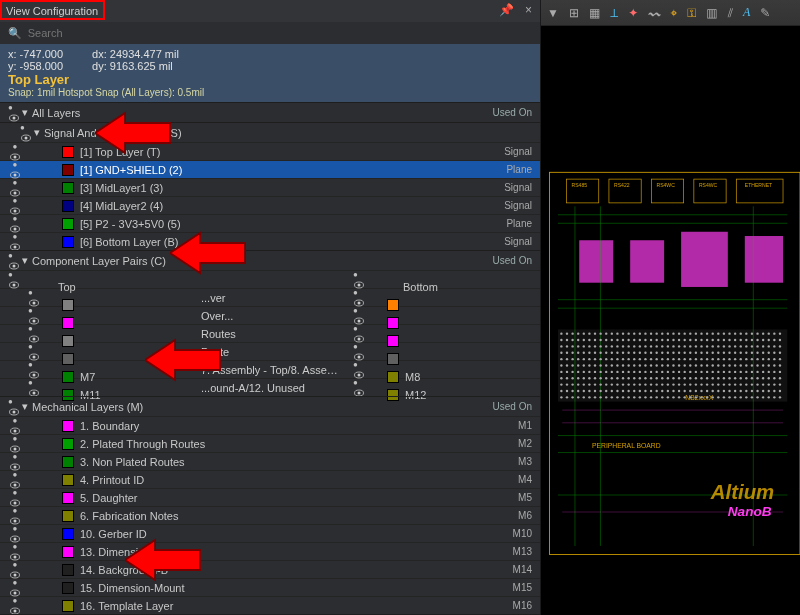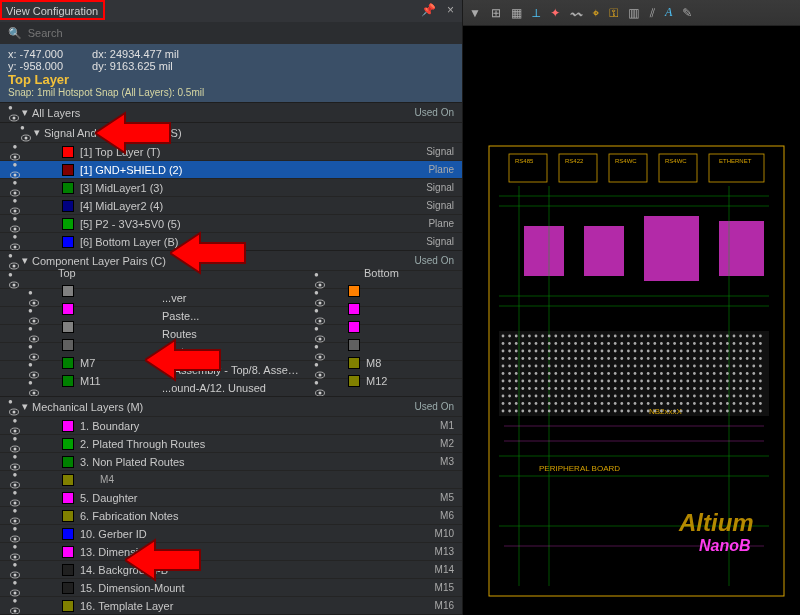--- a/index.html
+++ b/index.html
@@ -1,17 +1,17 @@
 <!DOCTYPE html>
 <html><head>
 <meta charset="utf-8">
 <style>
 * { margin: 0; padding: 0; box-sizing: border-box; font-family: "Segoe UI", Arial, sans-serif; }
 body { background: #2b2d30; width: 800px; height: 615px; overflow: hidden; display: flex; color: #c8c8c8; font-size: 11px; }
-#panel { width: 463px; background: #2b2d30; border-right: 1px solid #1a1a1a; display: flex; flex-direction: column; position:relative;}
+#panel { width: 541px; background: #2b2d30; border-right: 1px solid #1a1a1a; display: flex; flex-direction: column; position:relative;}
 #canvas { flex: 1; background: #383838; position: relative; overflow: hidden; }
 
 #titlebar { background: #323438; height: 22px; display: flex; align-items: center; padding: 0 6px; position: relative; }
 #titlebar .t { color: #d0d0d0; }
 #titlebar .pin, #titlebar .close { position: absolute; top: 3px; color: #aaa; font-size: 12px; cursor: pointer; }
 #titlebar .pin { right: 26px; } #titlebar .close { right: 8px; }
 .red-box-title { position:absolute; left:0; top:0; width:105px; height:20px; border:2px solid #ff0000; pointer-events:none;}
 
 #search { height: 22px; display: flex; align-items: center; padding: 0 8px; color: #888; background:#2b2d30; }
 #search input { background: transparent; border: none; color: #ccc; outline: none; margin-left: 6px; flex: 1; font-size:11px;}
@@ -31,21 +31,21 @@
 .row { display:flex; align-items:center; padding:0 8px; height:18px; border-top:1px solid #242424;}
 .row.sel { background:#1756a9; color:#fff; }
 .row .eye { width:14px; text-align:center; } .row .pad2 { width:40px; }
 .row .sw { width:12px; height:12px; border:1px solid #000; display:inline-block; }
 .row .name { margin-left:6px; flex:1; white-space:nowrap; overflow:hidden; text-overflow:ellipsis;}
 .row .tag { color:#aaa; font-size:10px; min-width:40px; text-align:right;}
 .eye:before { content:"\25CF"; font-size:8px; color:#c0c0c0;}
 .eye svg { width:12px; height:12px; }
 
 .pair-row { display:flex; align-items:center; height:18px; border-top:1px solid #242424; }
-.pair-col { display:flex; align-items:flex-start; flex:1; padding-left:8px;}
+.pair-col { display:flex; align-items:flex-end; flex:1; padding-left:8px;}
 .pair-mid { width:150px; text-align:left; white-space:nowrap; overflow:hidden; text-overflow:ellipsis; color:#ccc; padding:0 6px;}
 .pair-col .eye{width:14px;} .pair-col .gap{width:36px;}
 
 .arrow { position:absolute; pointer-events:none; z-index:50;}
 .arrow svg { display:block; }
 
 #toolbar { position:absolute; top:0; left:0; right:0; height:26px; background:linear-gradient(#3a3a3a,#333); display:flex; align-items:center; padding:0 6px; gap:10px; border-bottom:1px solid #222;}
 #toolbar span { color:#aaa; font-size:12px; }
 #toolbar .active { color:#f3b31c;}
 
@@ -219,21 +219,21 @@
     <div class="pair-col">
       <span style="width:20px"></span>
       <span class="eye"><svg viewBox="0 0 16 16">
                 <ellipse cx="8" cy="8" rx="6" ry="4" fill="none" stroke="#ccc"></ellipse>
                 <circle cx="8" cy="8" r="2" fill="#ccc"></circle>
               </svg></span>
       <span style="width:20px"></span>
       <span class="sw" style="background:#ff00ff;width:12px;height:12px;border:1px solid #000;display:inline-block"></span>
       <span style="margin-left:6px"></span>
     </div>
-    <div class="pair-mid">Paste...</div>
+    <div class="pair-mid">Over...</div>
     <div class="pair-col">
       <span class="eye"><svg viewBox="0 0 16 16">
                 <ellipse cx="8" cy="8" rx="6" ry="4" fill="none" stroke="#ccc"></ellipse>
                 <circle cx="8" cy="8" r="2" fill="#ccc"></circle>
               </svg></span>
       <span style="width:20px"></span>
       <span class="sw" style="background:#ff00ff;width:12px;height:12px;border:1px solid #000;display:inline-block"></span>
       <span style="margin-left:6px"></span>
     </div>
   </div>
@@ -367,20 +367,21 @@
     <span class="name">3. Non Plated Routes</span>
     <span class="tag">M3</span>
   </div>
         <div class="row ">
     <span class="eye"><svg viewBox="0 0 16 16">
               <ellipse cx="8" cy="8" rx="6" ry="4" fill="none" stroke="#ccc"></ellipse>
               <circle cx="8" cy="8" r="2" fill="#ccc"></circle>
             </svg></span>
     <span class="pad2"></span>
     <span class="sw" style="background:#808000"></span>
+    <span class="name">4. Printout ID</span>
     <span class="tag">M4</span>
   </div>
         <div class="row ">
     <span class="eye"><svg viewBox="0 0 16 16">
               <ellipse cx="8" cy="8" rx="6" ry="4" fill="none" stroke="#ccc"></ellipse>
               <circle cx="8" cy="8" r="2" fill="#ccc"></circle>
             </svg></span>
     <span class="pad2"></span>
     <span class="sw" style="background:#ff00ff"></span>
     <span class="name">5. Daughter</span>

